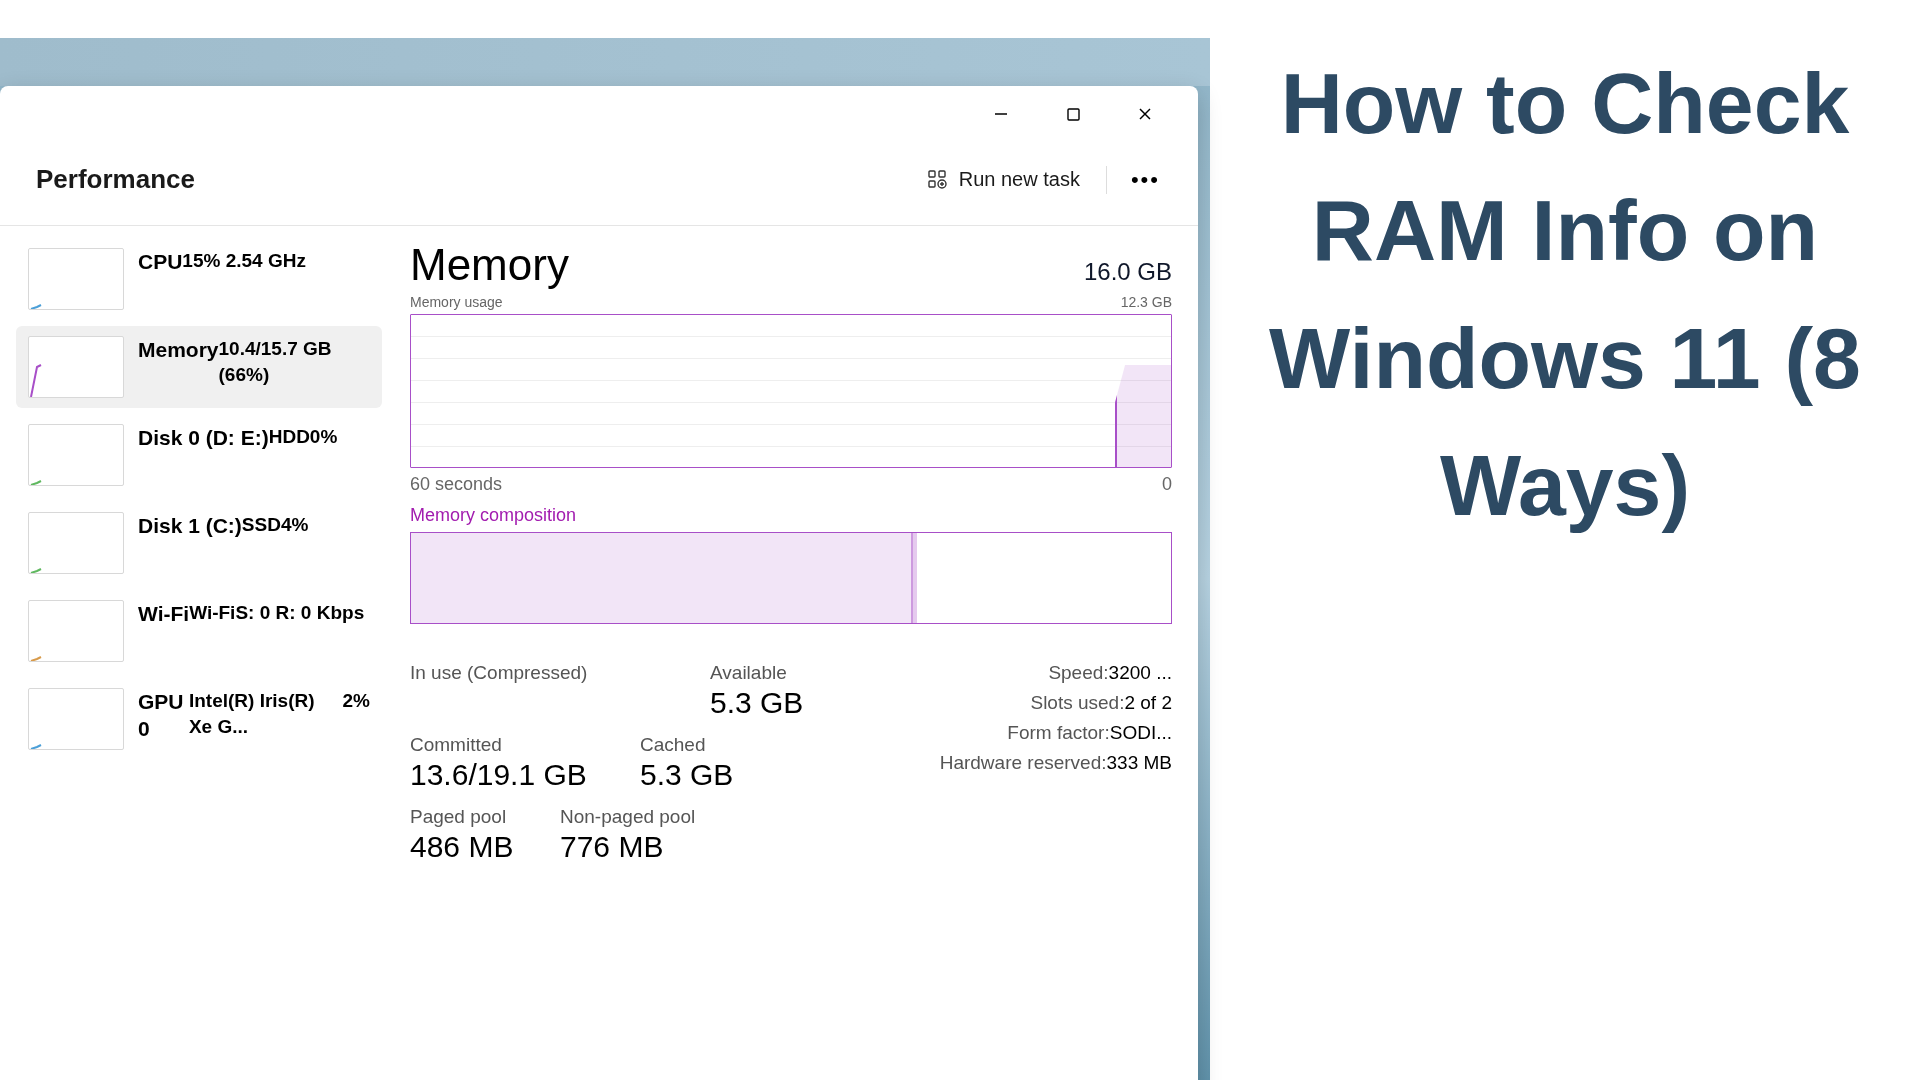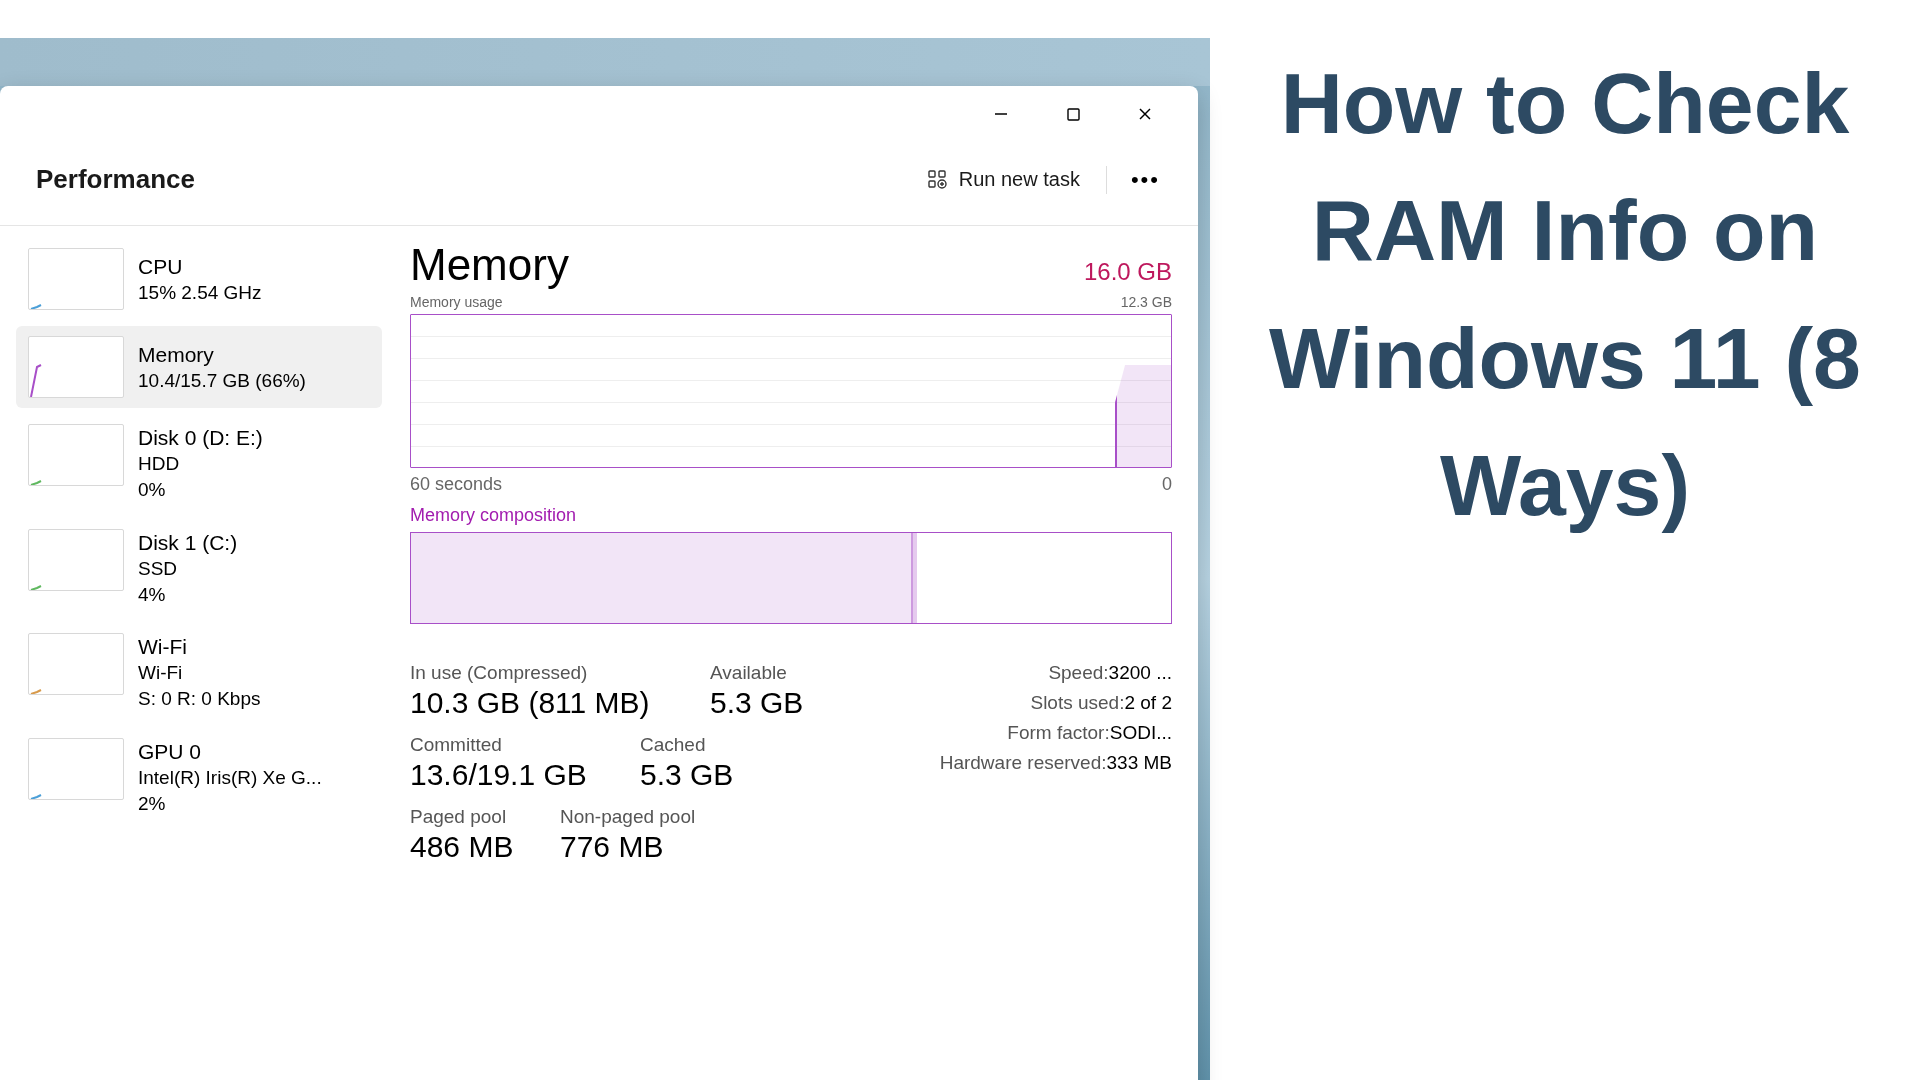--- a/index.html
+++ b/index.html
@@ -14,27 +14,27 @@
 .header-actions { display:flex; align-items:center; gap: 10px; }
 .run-task { display:flex; align-items:center; gap:10px; font-size: 20px; color:#1a1a1a; padding: 6px 10px; border-radius:4px; }
 .divider-v { width:1px; height: 28px; background:#ddd; margin: 0 6px; }
 .dots { font-size: 22px; letter-spacing: 2px; padding: 4px 8px; }
 .body { flex:1; display:flex; overflow:hidden; }
 .sidebar { width: 390px; padding: 12px 8px 12px 16px; overflow-y:auto; }
 .side-item { display:flex; gap: 14px; padding: 10px 12px; border-radius: 6px; margin-bottom: 6px; }
 .side-item.selected { background: #f0f0f0; }
 .thumb { width: 96px; height: 62px; border: 1px solid #d8d8d8; border-radius: 2px; background: #fff; position:relative; overflow:hidden; flex-shrink:0; }
 .thumb-line { position:absolute; bottom:0; left:0; right:0; height:100%; }
-.side-text { display:flex; flex-direction:column; justify-content:center; }
+.side-text { display:flex; flex-direction:row; justify-content:center;font-weight:bold; }
 .side-title { font-size: 21px; color:#000; line-height:1.3; }
 .side-sub { font-size: 19px; color:#000; line-height:1.35; }
 .main { flex:1; padding: 14px 26px 20px 20px; overflow:hidden; }
 .main-head { display:flex; justify-content:space-between; align-items:baseline; margin-bottom: 4px; }
 .main-title { font-size: 44px; font-weight: 400; color: #000; }
-.main-total { font-size: 24px; color:#be185d; }
+.main-total { font-size: 24px; color:#0f172a; }
 .chart-label-row { display:flex; justify-content:space-between; font-size: 14px; color:#666; margin-top: 4px; }
 .usage-chart { height: 154px; border: 1px solid #a84fc8; border-radius:1px; margin-top: 4px; position:relative; background: repeating-linear-gradient(to bottom, transparent, transparent 21px, #eee 21px, #eee 22px); overflow:hidden; }
 .usage-fill { position:absolute; right:0; bottom:0; width: 56px; height: 104px; background: rgba(168,79,200,0.15); border-top: 2px solid #a84fc8; border-left: 2px solid #a84fc8; clip-path: polygon(0% 100%, 0% 38%, 18% 2%, 100% 2%, 100% 100%); }
 .axis-row { display:flex; justify-content:space-between; font-size: 18px; color:#666; margin-top: 6px; }
 .comp-label { font-size: 18px; color:#a21caf; margin-top: 10px; }
 .comp-chart { height: 92px; border: 1px solid #a84fc8; margin-top: 6px; display:flex; }
 .comp-used { background: rgba(168,79,200,0.15); border-right: 2px solid rgba(168,79,200,0.5); }
 .comp-marker { width: 4px; background: rgba(168,79,200,0.3); }
 .stats { display:flex; gap: 22px; margin-top: 38px; }
 .stats-left { display:grid; grid-template-columns: 300px 160px; row-gap: 21px; }
@@ -203,21 +203,20 @@
         <div class="comp-chart">
           <div class="comp-used" id="comp-used" style="width: 66%;"></div>
           <div class="comp-marker"></div>
         </div>
 
         <div class="stats">
           <div>
             <div class="stats-left">
               <div class="stat-block">
                 <div class="lbl">In use (Compressed)</div>
-                <div class="val">10.3 GB (811 MB)</div>
               </div>
               <div class="stat-block">
                 <div class="lbl">Available</div>
                 <div class="val">5.3 GB</div>
               </div>
             </div>
             <div class="stats-left-row2">
               <div class="stat-block">
                 <div class="lbl">Committed</div>
                 <div class="val">13.6/19.1 GB</div>

